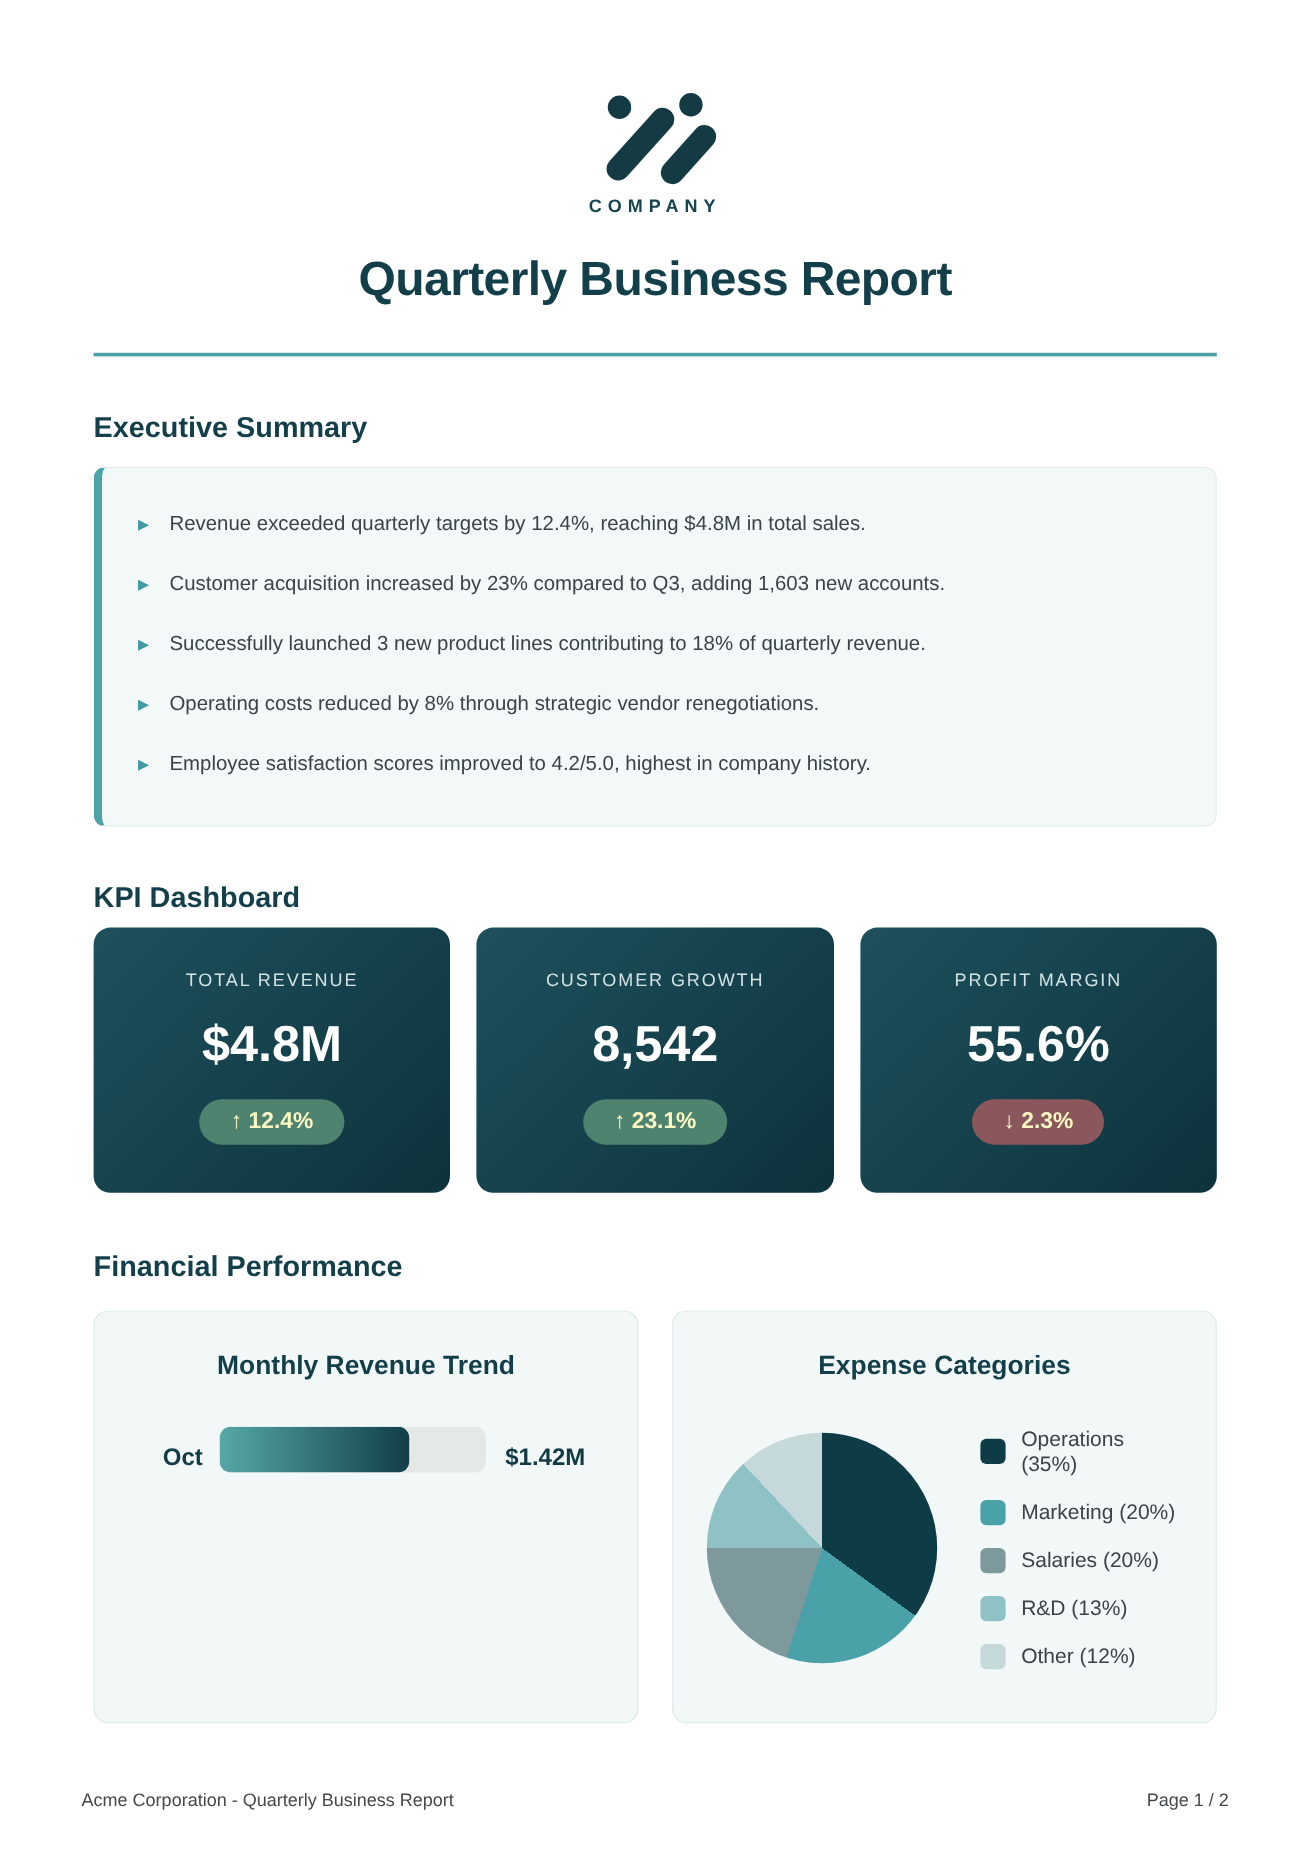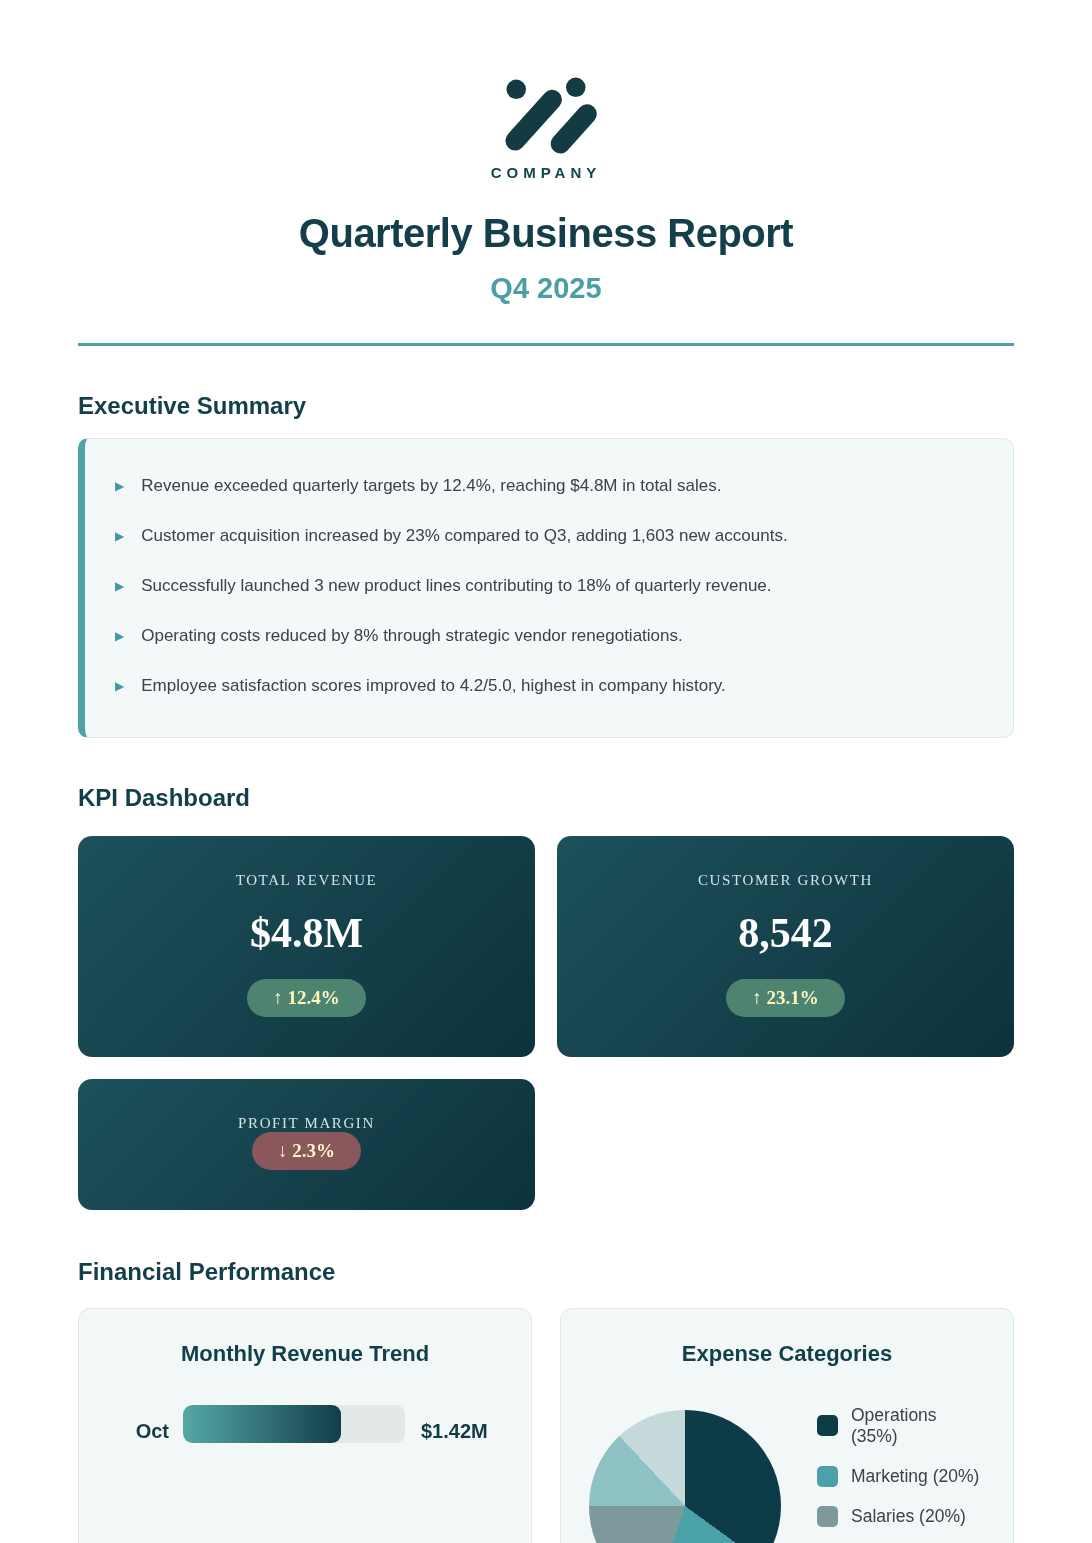--- a/index.html
+++ b/index.html
@@ -45,21 +45,21 @@
     display:flex; align-items:flex-start;
     font-size:17px; line-height:1.35; color:#3b4248;
     margin-bottom:27px;
   }
   .bullet-arrow {
     color:#3f9ba1; font-size:12px; line-height:1.9;
     margin-right:17px; flex:0 0 auto;
   }
 
   
-  .kpi-grid { display:grid; grid-template-columns:repeat(2,1fr); gap:22px; margin-top:24px;font-family:Liberation Serif, serif; }
+  .kpi-grid { display:grid; grid-template-columns:repeat(3,1fr); gap:22px; margin-top:10px; }
   .kpi-card {
     border-radius:14px; text-align:center;
     padding:36px 16px 40px;
     background:linear-gradient(135deg,#1d515c 0%,#0d323c 100%);
   }
   .kpi-label { font-size:15px; font-weight:500; letter-spacing:1.6px; color:#d3e2e4; }
   .kpi-value { font-size:42px; font-weight:800; color:#ffffff; margin:20px 0 22px; }
   .kpi-pill {
     display:inline-block; border-radius:999px; padding:8px 26px;
     font-size:19px; font-weight:700; color:#fef9c3;text-align:right;
@@ -112,21 +112,20 @@
     <svg class="logo-mark" width="112" height="78" viewBox="0 0 104 76" aria-hidden="true">
       <g fill="#143a43" stroke="#143a43">
         <circle cx="23" cy="13" r="9.5" stroke="none"></circle>
         <circle cx="81" cy="11" r="9.5" stroke="none"></circle>
         <line x1="22" y1="63" x2="58" y2="23" stroke-width="19" stroke-linecap="round"></line>
         <line x1="66" y1="66" x2="92" y2="37" stroke-width="19" stroke-linecap="round"></line>
       </g>
     </svg>
     <div class="brand-name">COMPANY</div>
     <h1 class="report-title">Quarterly Business Report</h1>
-    <div class="report-subtitle">Q4 2025</div>
     <hr class="title-rule">
   </header>
 
   <h2 class="section-heading sec-es">Executive Summary</h2>
 
   <div class="summary-box">
     <div class="summary-item">
       <span class="bullet-arrow">▶</span>
       <span>Revenue exceeded quarterly targets by 12.4%, reaching $4.8M in total sales.</span>
     </div>
@@ -156,20 +155,21 @@
       <div class="kpi-value">$4.8M</div>
       <div class="kpi-pill up">↑ 12.4%</div>
     </div>
     <div class="kpi-card">
       <div class="kpi-label">CUSTOMER GROWTH</div>
       <div class="kpi-value">8,542</div>
       <div class="kpi-pill up">↑ 23.1%</div>
     </div>
     <div class="kpi-card">
       <div class="kpi-label">PROFIT MARGIN</div>
+      <div class="kpi-value">55.6%</div>
       <div class="kpi-pill down">↓ 2.3%</div>
     </div>
   </div>
 
   <h2 class="section-heading sec-fin">Financial Performance</h2>
 
   <div class="charts-grid">
 
     <div class="chart-card">
       <div class="chart-title">Monthly Revenue Trend</div>

